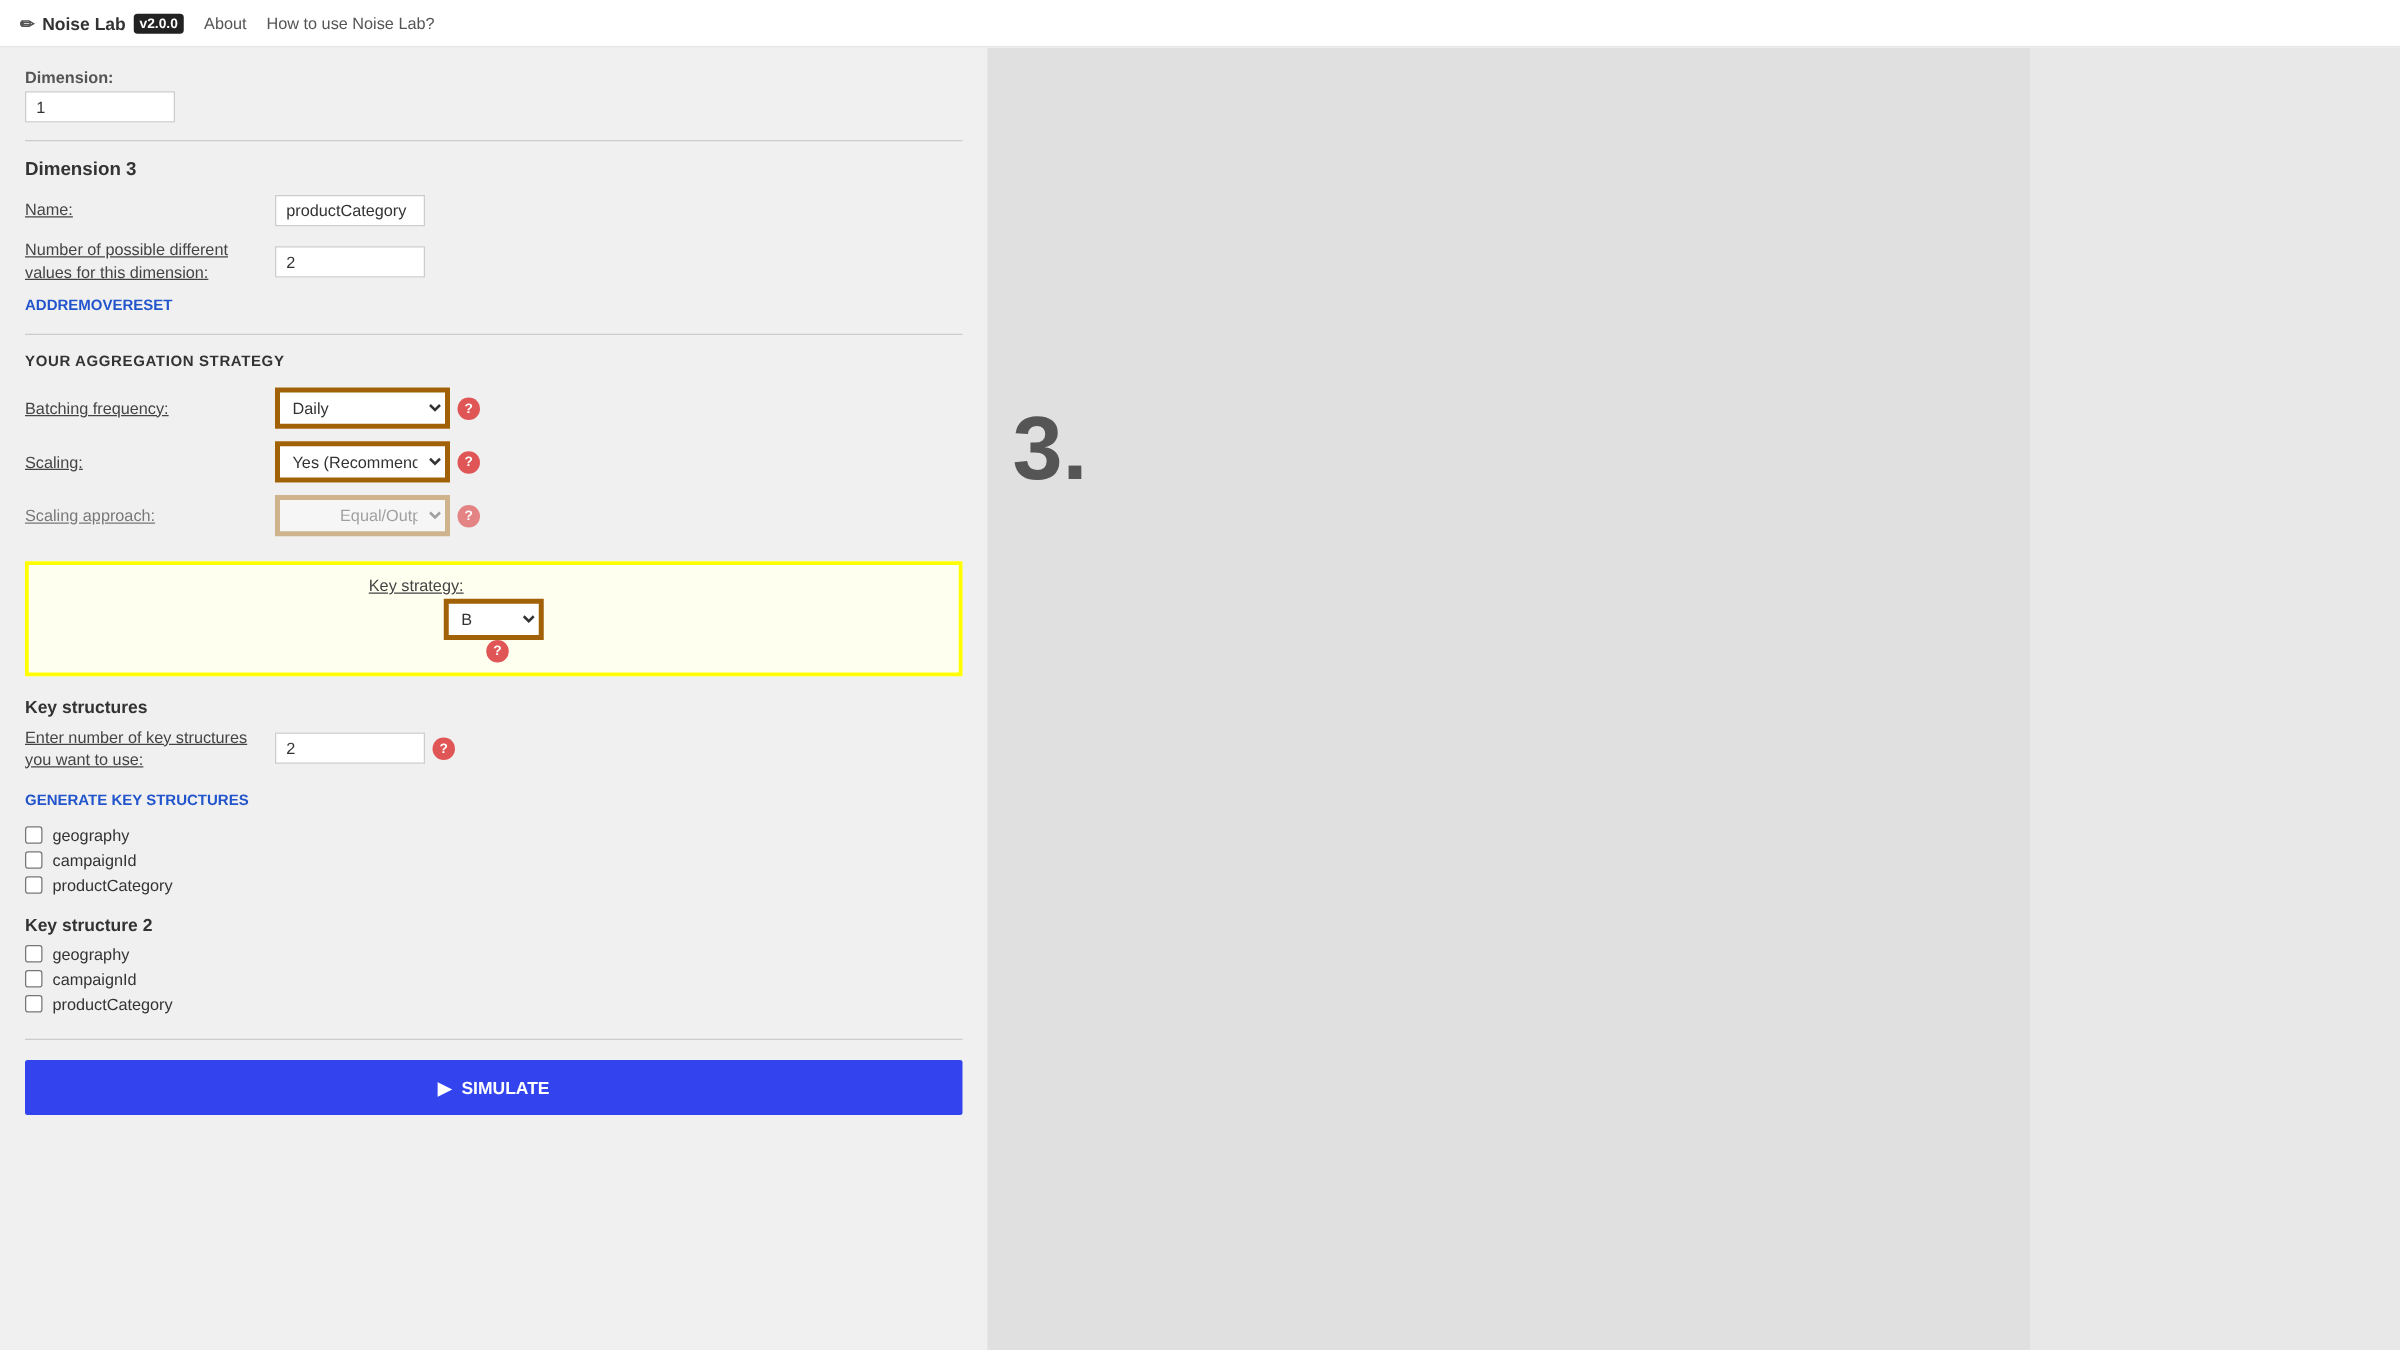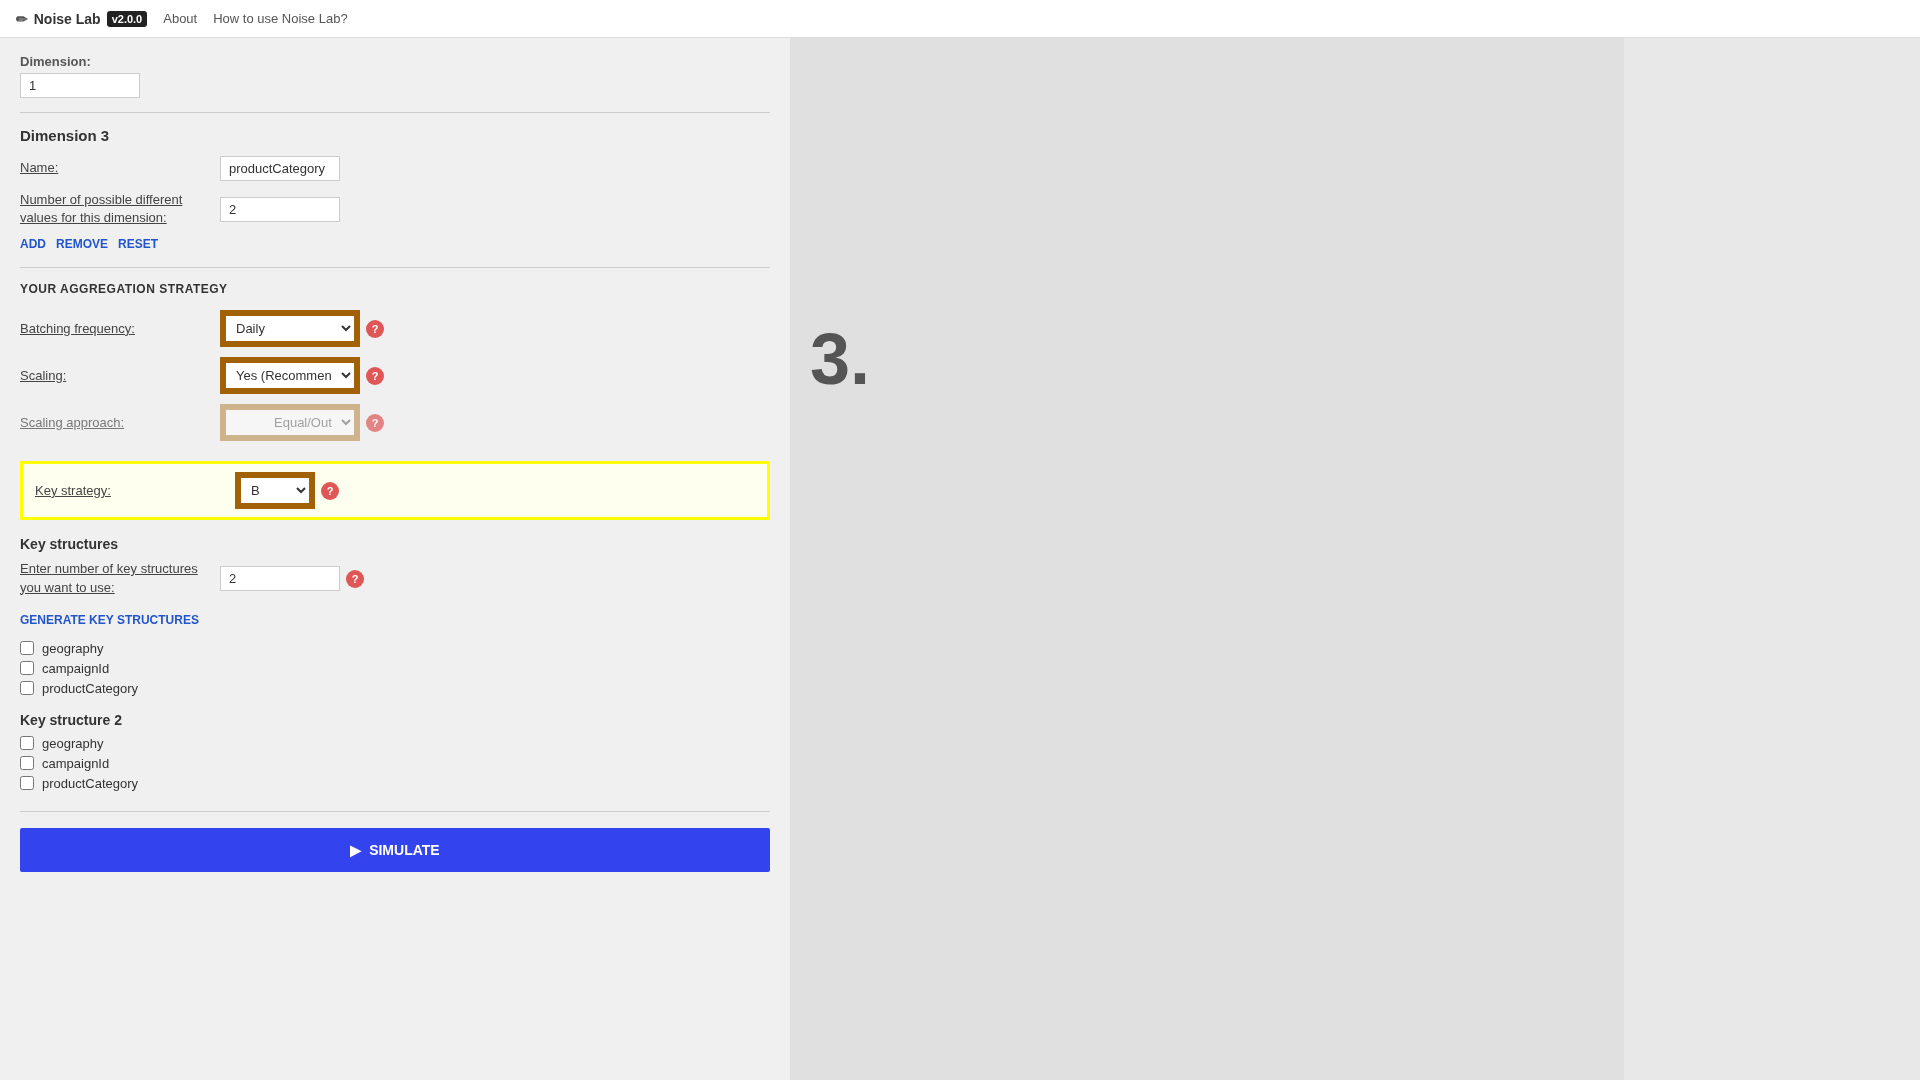--- a/index.html
+++ b/index.html
@@ -134,21 +134,20 @@
       width: 120px;
       border: 1px solid #ccc;
       padding: 4px 8px;
       font-size: 13px;
       background: #fff;
       color: #333;
     }
 
     .action-links {
       display: flex;
-      gap: 10px;
       margin-bottom: 16px;
       margin-top: 4px;
     }
 
     .action-link {
       color: #2255cc;
       font-size: 12px;
       font-weight: bold;
       cursor: pointer;
       text-transform: uppercase;
@@ -159,21 +158,21 @@
     .section-heading {
       font-size: 12px;
       font-weight: bold;
       letter-spacing: 0.5px;
       color: #333;
       margin-bottom: 14px;
       text-transform: uppercase;
     }
 
     .form-select {
-      border: 6px solid #a16207;
+      border: 4px solid #a16207;
       background: #fff;
       padding: 4px 6px;
       font-size: 13px;
       color: #333;
       cursor: pointer;
     }
 
     .form-select-wide {
       width: 140px;
     }
@@ -194,20 +193,21 @@
     }
 
     
     .key-strategy-row {
       border: 3px solid #ffff00;
       background: #fffff0;
       padding: 8px 12px;
       margin-bottom: 10px;
       display: flex;
       align-items: center;
+      flex-direction: column;
     }
 
     
     .key-structures-section {
       margin-top: 16px;
     }
 
     .generate-link {
       color: #2255cc;
       font-size: 12px;

